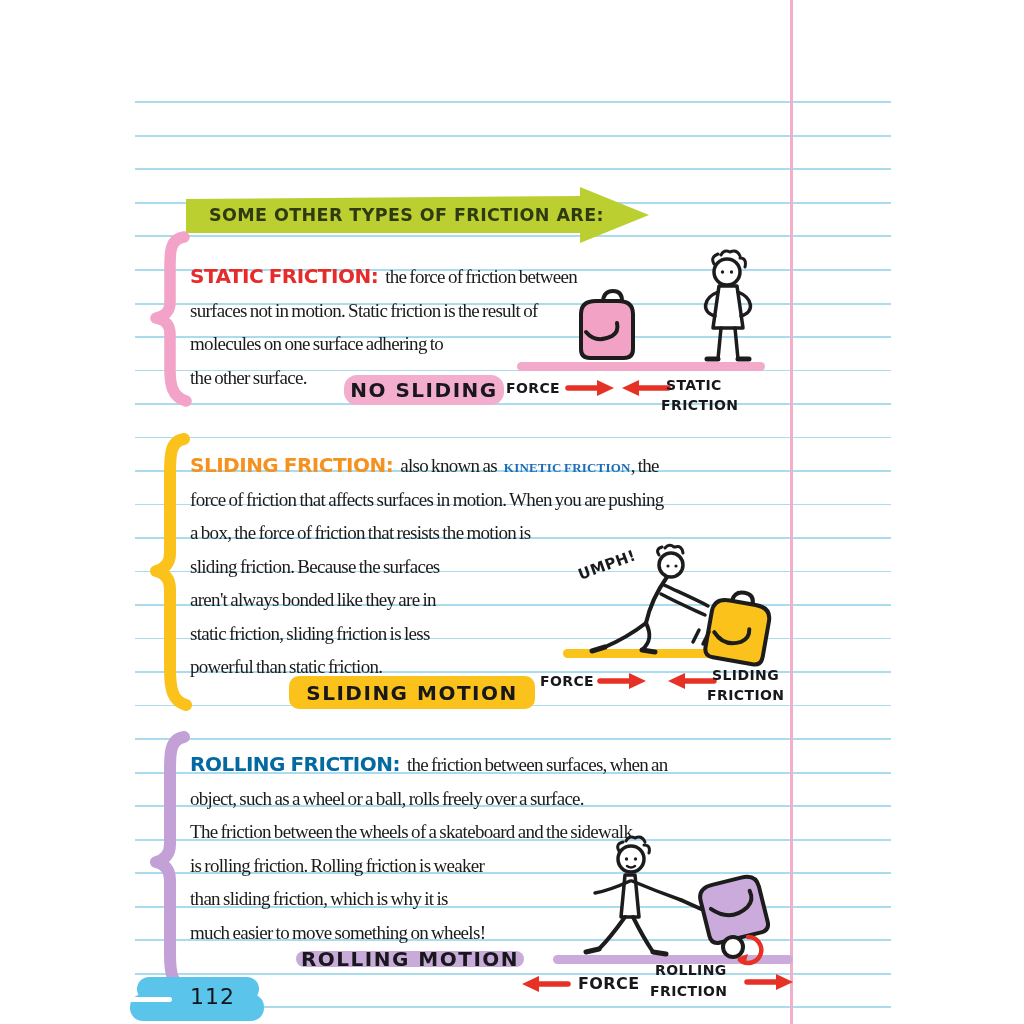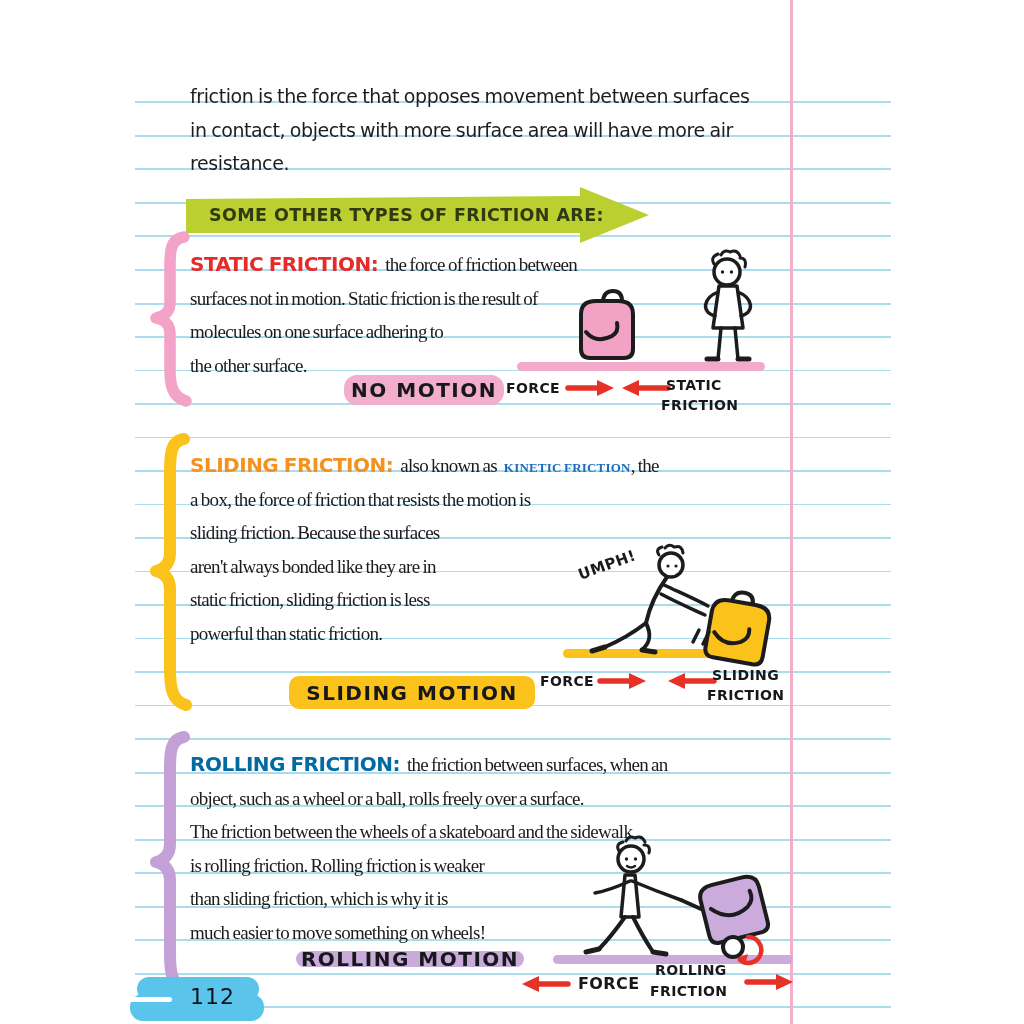--- a/index.html
+++ b/index.html
@@ -35,36 +35,31 @@
   svg{position:absolute;overflow:visible;}
 </style>
 </head>
 <body>
 
 <div class="canvas">
 
   <div class="rules"></div>
   <div class="margin-line"></div>
 
-  <div class="abs" style="left:190px;top:80px;">
-    <div class="hand">friction is the force that opposes movement between surfaces</div>
-    <div class="hand">in contact, objects with more surface area will have more air</div>
-    <div class="hand">resistance.</div>
-  </div>
 
   <svg style="left:183px;top:186px;" width="470" height="58" viewBox="0 0 470 58">
     <polygon points="3,13 397,10 397,1 466,29 397,57 397,47 3,47" fill="#bccf30"></polygon>
   </svg>
   <div class="banner-text">SOME OTHER TYPES OF FRICTION ARE:</div>
 
   <svg style="left:148px;top:230px;" width="46" height="176" viewBox="0 0 46 176">
     <path d="M36 7 C22 9 22 22 22 36 L22 72 C22 82 17 86 8 88 C17 90 22 94 22 104 L22 140 C22 154 24 167 38 171" fill="none" stroke="#f2a3c7" stroke-width="11.5" stroke-linecap="round" stroke-linejoin="round"></path>
   </svg>
 
-  <div class="bodycol serif" style="left:190px;top:248px;">
+  <div class="bodycol serif" style="left:190px;top:260px;">
     <div class="bodyline">
       <span class="marker h-static">STATIC FRICTION:</span><span class="gap"></span><span>the force of friction between</span>
     </div>
     <div class="bodyline">surfaces not in motion. Static friction is the result of</div>
     <div class="bodyline">molecules on one surface adhering to</div>
     <div class="bodyline">the other surface.</div>
   </div>
 
   <svg style="left:515px;top:246px;" width="262" height="132" viewBox="0 0 262 132">
     <rect x="2" y="116" width="248" height="9" rx="4.5" fill="#f3a9c9"></rect>
@@ -79,21 +74,21 @@
       <circle cx="207.5" cy="26" r="1.7" fill="#1c1c1c" stroke="none"></circle>
       <circle cx="216.5" cy="26" r="1.7" fill="#1c1c1c" stroke="none"></circle>
       <path d="M204 40 L198 82 L228 82 L222 40 Z" fill="#ffffff" stroke-width="3.5" stroke-linejoin="round"></path>
       <path d="M203 46 C188 52 186 66 200 70" stroke-width="3.5"></path>
       <path d="M223 46 C238 52 240 66 226 70" stroke-width="3.5"></path>
       <path d="M206 82 L203 113 M220 82 L223 113" stroke-width="3.5"></path>
       <path d="M203 113 h-11 M223 113 h11" stroke-width="5"></path>
     </g>
   </svg>
 
-  <div class="pill" style="left:344px;top:375px;width:160px;height:30px;border-radius:13px;background:#f4aecd;">NO MOTION</div>
+  <div class="pill" style="left:344px;top:375px;width:160px;height:30px;border-radius:13px;background:#f4aecd;">NO SLIDING</div>
 
   <div class="lbl" style="left:506px;top:379px;">FORCE</div>
   <svg style="left:566px;top:378px;" width="50" height="20" viewBox="0 0 50 20">
     <path d="M2 10 H33" stroke="#e63226" stroke-width="5.5" stroke-linecap="round"></path>
     <path d="M31 2 L48 10 L31 18 Z" fill="#e63226"></path>
   </svg>
   <svg style="left:620px;top:378px;" width="50" height="20" viewBox="0 0 50 20">
     <path d="M48 10 H17" stroke="#e63226" stroke-width="5.5" stroke-linecap="round"></path>
     <path d="M19 2 L2 10 L19 18 Z" fill="#e63226"></path>
   </svg>
@@ -101,20 +96,21 @@
   <div class="lbl" style="left:661px;top:396px;">FRICTION</div>
 
   <svg style="left:148px;top:432px;" width="48" height="278" viewBox="0 0 48 278">
     <path d="M36 7 C22 9 22 24 22 42 L22 121 C22 131 17 137 8 139 C17 141 22 147 22 157 L22 236 C22 256 24 269 38 273" fill="none" stroke="#fbc21b" stroke-width="12" stroke-linecap="round" stroke-linejoin="round"></path>
   </svg>
 
   <div class="bodycol serif" style="left:190px;top:449px;">
     <div class="bodyline">
       <span class="marker h-sliding">SLIDING FRICTION:</span><span class="gap"></span><span>also known as</span><span class="gap"></span><span class="h-kinetic">KINETIC FRICTION</span><span>, the</span>
     </div>
+    <div class="bodyline">force of friction that affects surfaces in motion. When you are pushing</div>
     <div class="bodyline">a box, the force of friction that resists the motion is</div>
     <div class="bodyline">sliding friction. Because the surfaces</div>
     <div class="bodyline">aren't always bonded like they are in</div>
     <div class="bodyline">static friction, sliding friction is less</div>
     <div class="bodyline">powerful than static friction.</div>
   </div>
 
   <svg style="left:553px;top:545px;" width="235" height="122" viewBox="0 0 235 122">
     <rect x="10" y="104" width="200" height="9" rx="4.5" fill="#fbc21b"></rect>
     <g stroke="#1c1c1c" fill="none" stroke-linecap="round">

